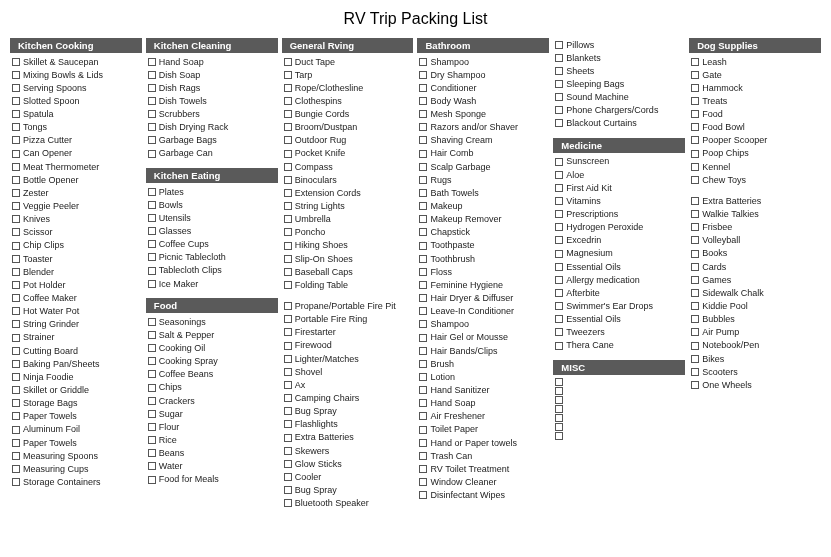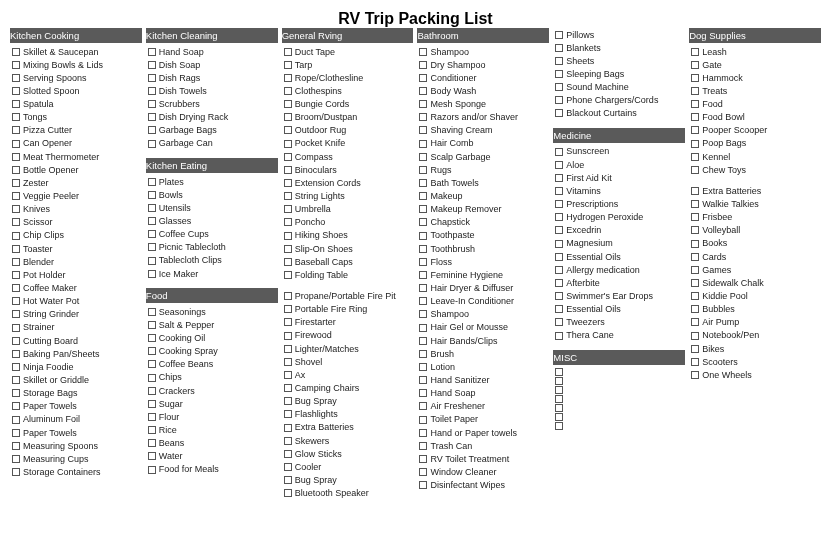--- a/index.html
+++ b/index.html
@@ -7,42 +7,43 @@
       font-family: Arial, sans-serif;
       font-size: 10px;
       background: #fff;
       width: 831px;
       min-height: 557px;
       padding: 10px;
     }
     h1 {
       text-align: center;
       font-size: 16px;
-      font-weight: bold;
+      font-weight: normal;
+      margin-bottom: 10px;
     }
     .grid {
       display: grid;
       grid-template-columns: repeat(6, 1fr);
       gap: 4px;
       align-items: start;
     }
     .column {
       display: flex;
       flex-direction: column;
       gap: 4px;
     }
     .section {
       margin-bottom: 4px;
     }
     .section-header {
       background: #5a5a5a;
       color: #fff;
-      font-weight: normal;
+      font-weight: bold;
       font-size: 9.5px;
-      padding: 2px 0;
+      padding: 2px 8px;
       margin-bottom: 2px;
     }
     .item-row {
       display: flex;
       align-items: center;
       gap: 3px;
       padding: 0.5px 2px;
       line-height: 1.35;
     }
     .checkbox {
@@ -763,21 +764,21 @@
         <div class="item-row">
           <span class="checkbox"></span>
           <span class="item-text">Food Bowl</span>
         </div>
         <div class="item-row">
           <span class="checkbox"></span>
           <span class="item-text">Pooper Scooper</span>
         </div>
         <div class="item-row">
           <span class="checkbox"></span>
-          <span class="item-text">Poop Bags</span>
+          <span class="item-text">Poop Chips</span>
         </div>
         <div class="item-row">
           <span class="checkbox"></span>
           <span class="item-text">Kennel</span>
         </div>
         <div class="item-row">
           <span class="checkbox"></span>
           <span class="item-text">Chew Toys</span>
         </div>
       </div>

